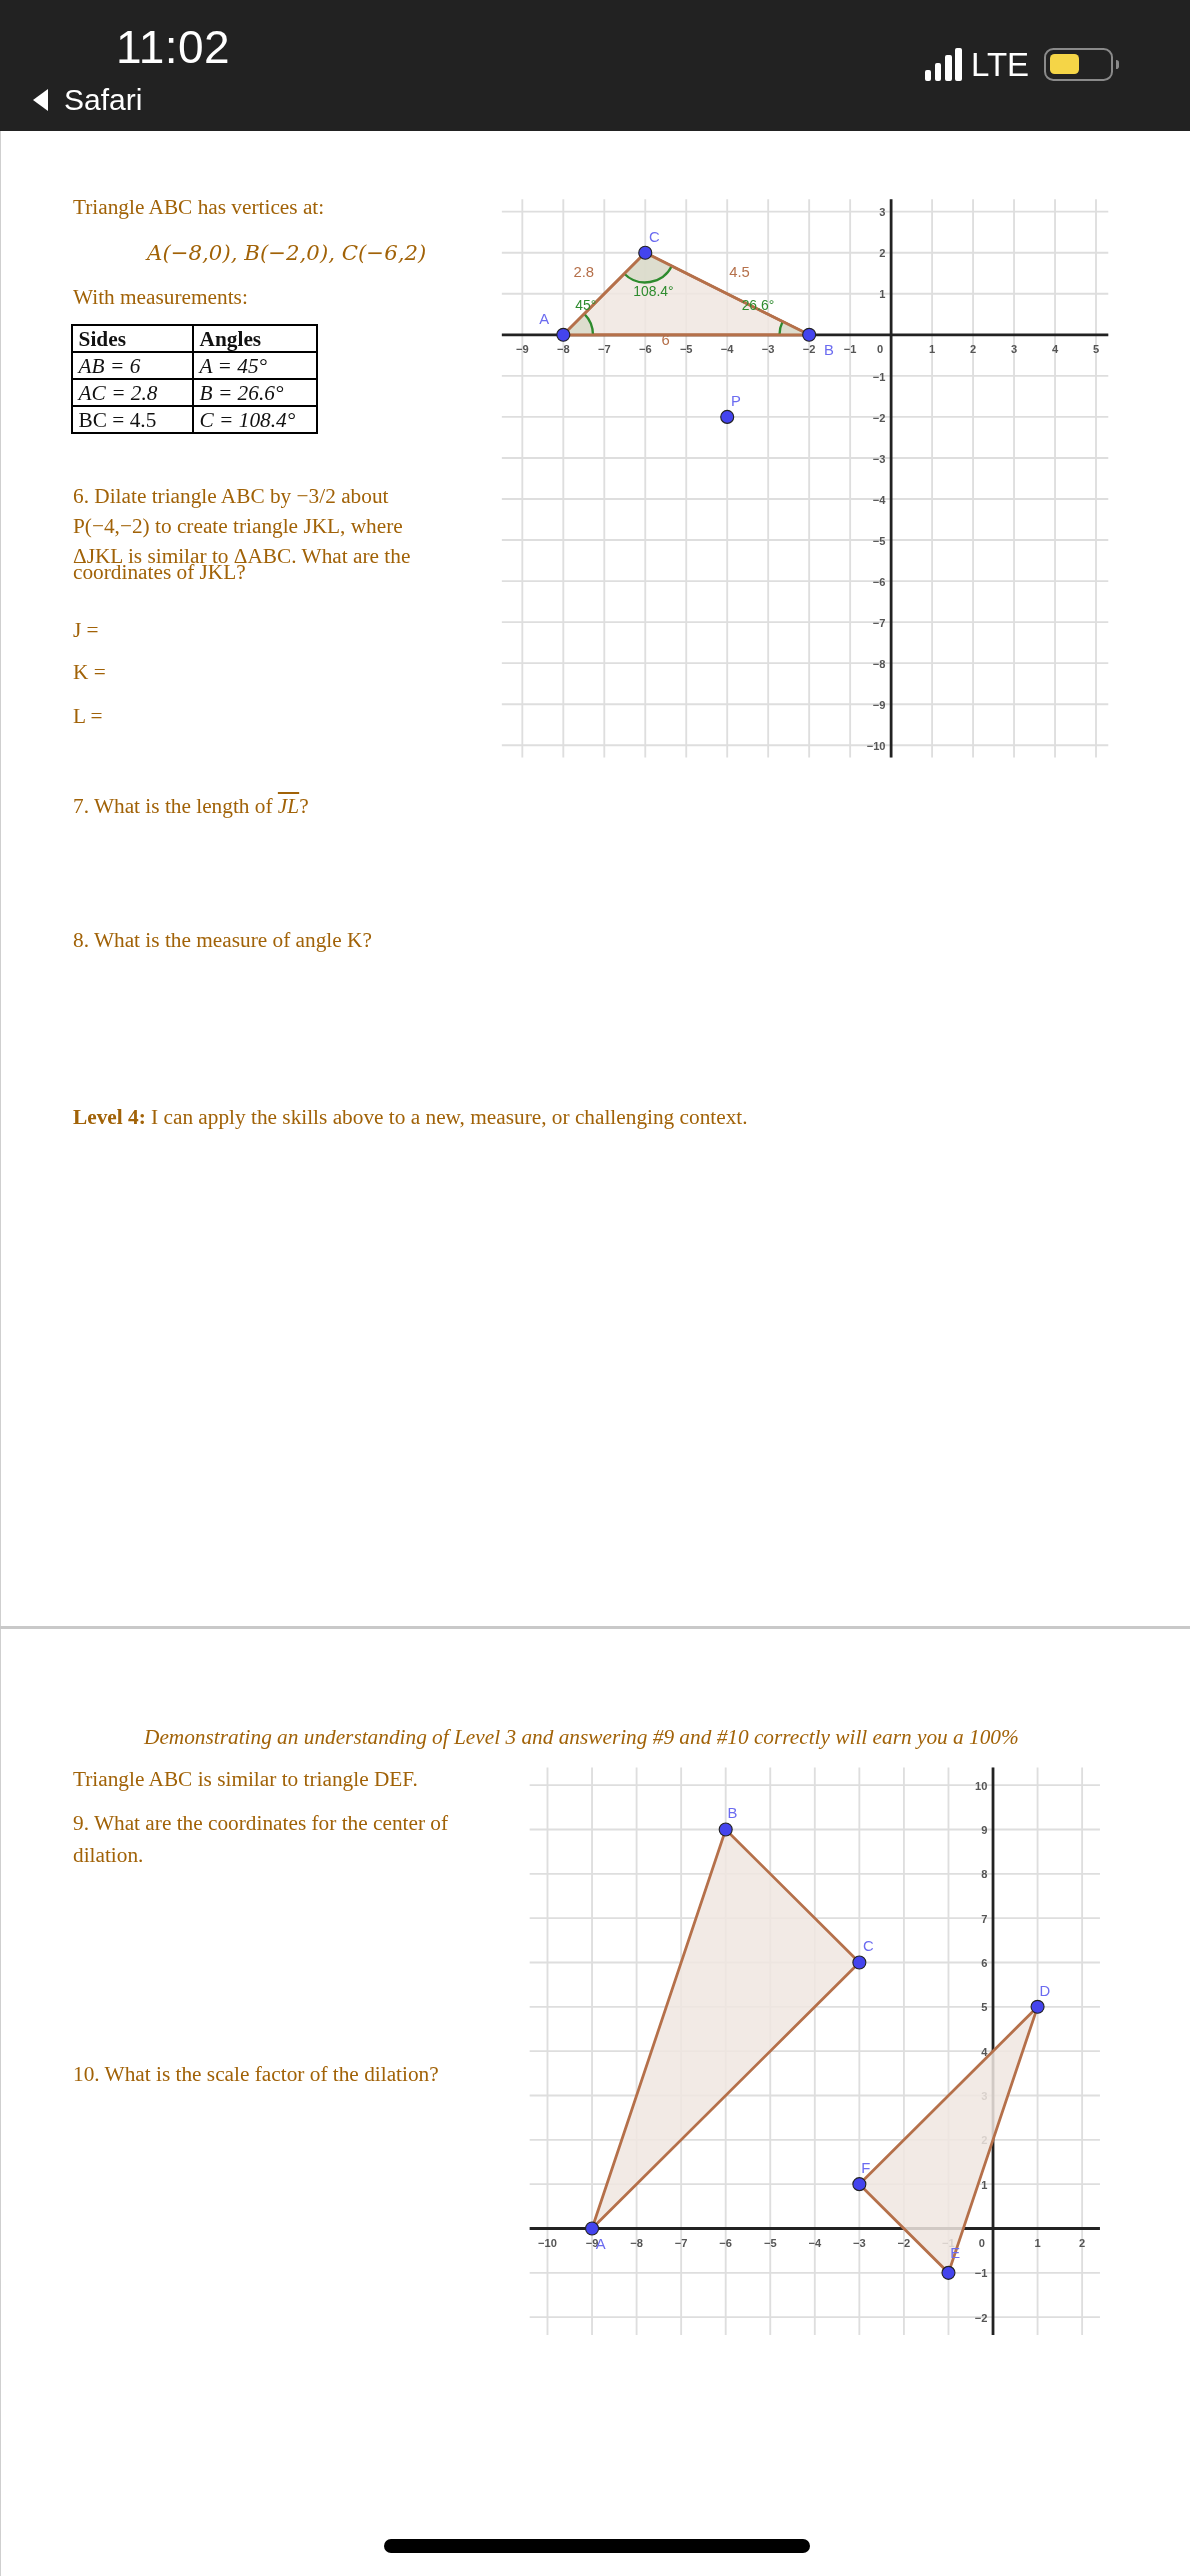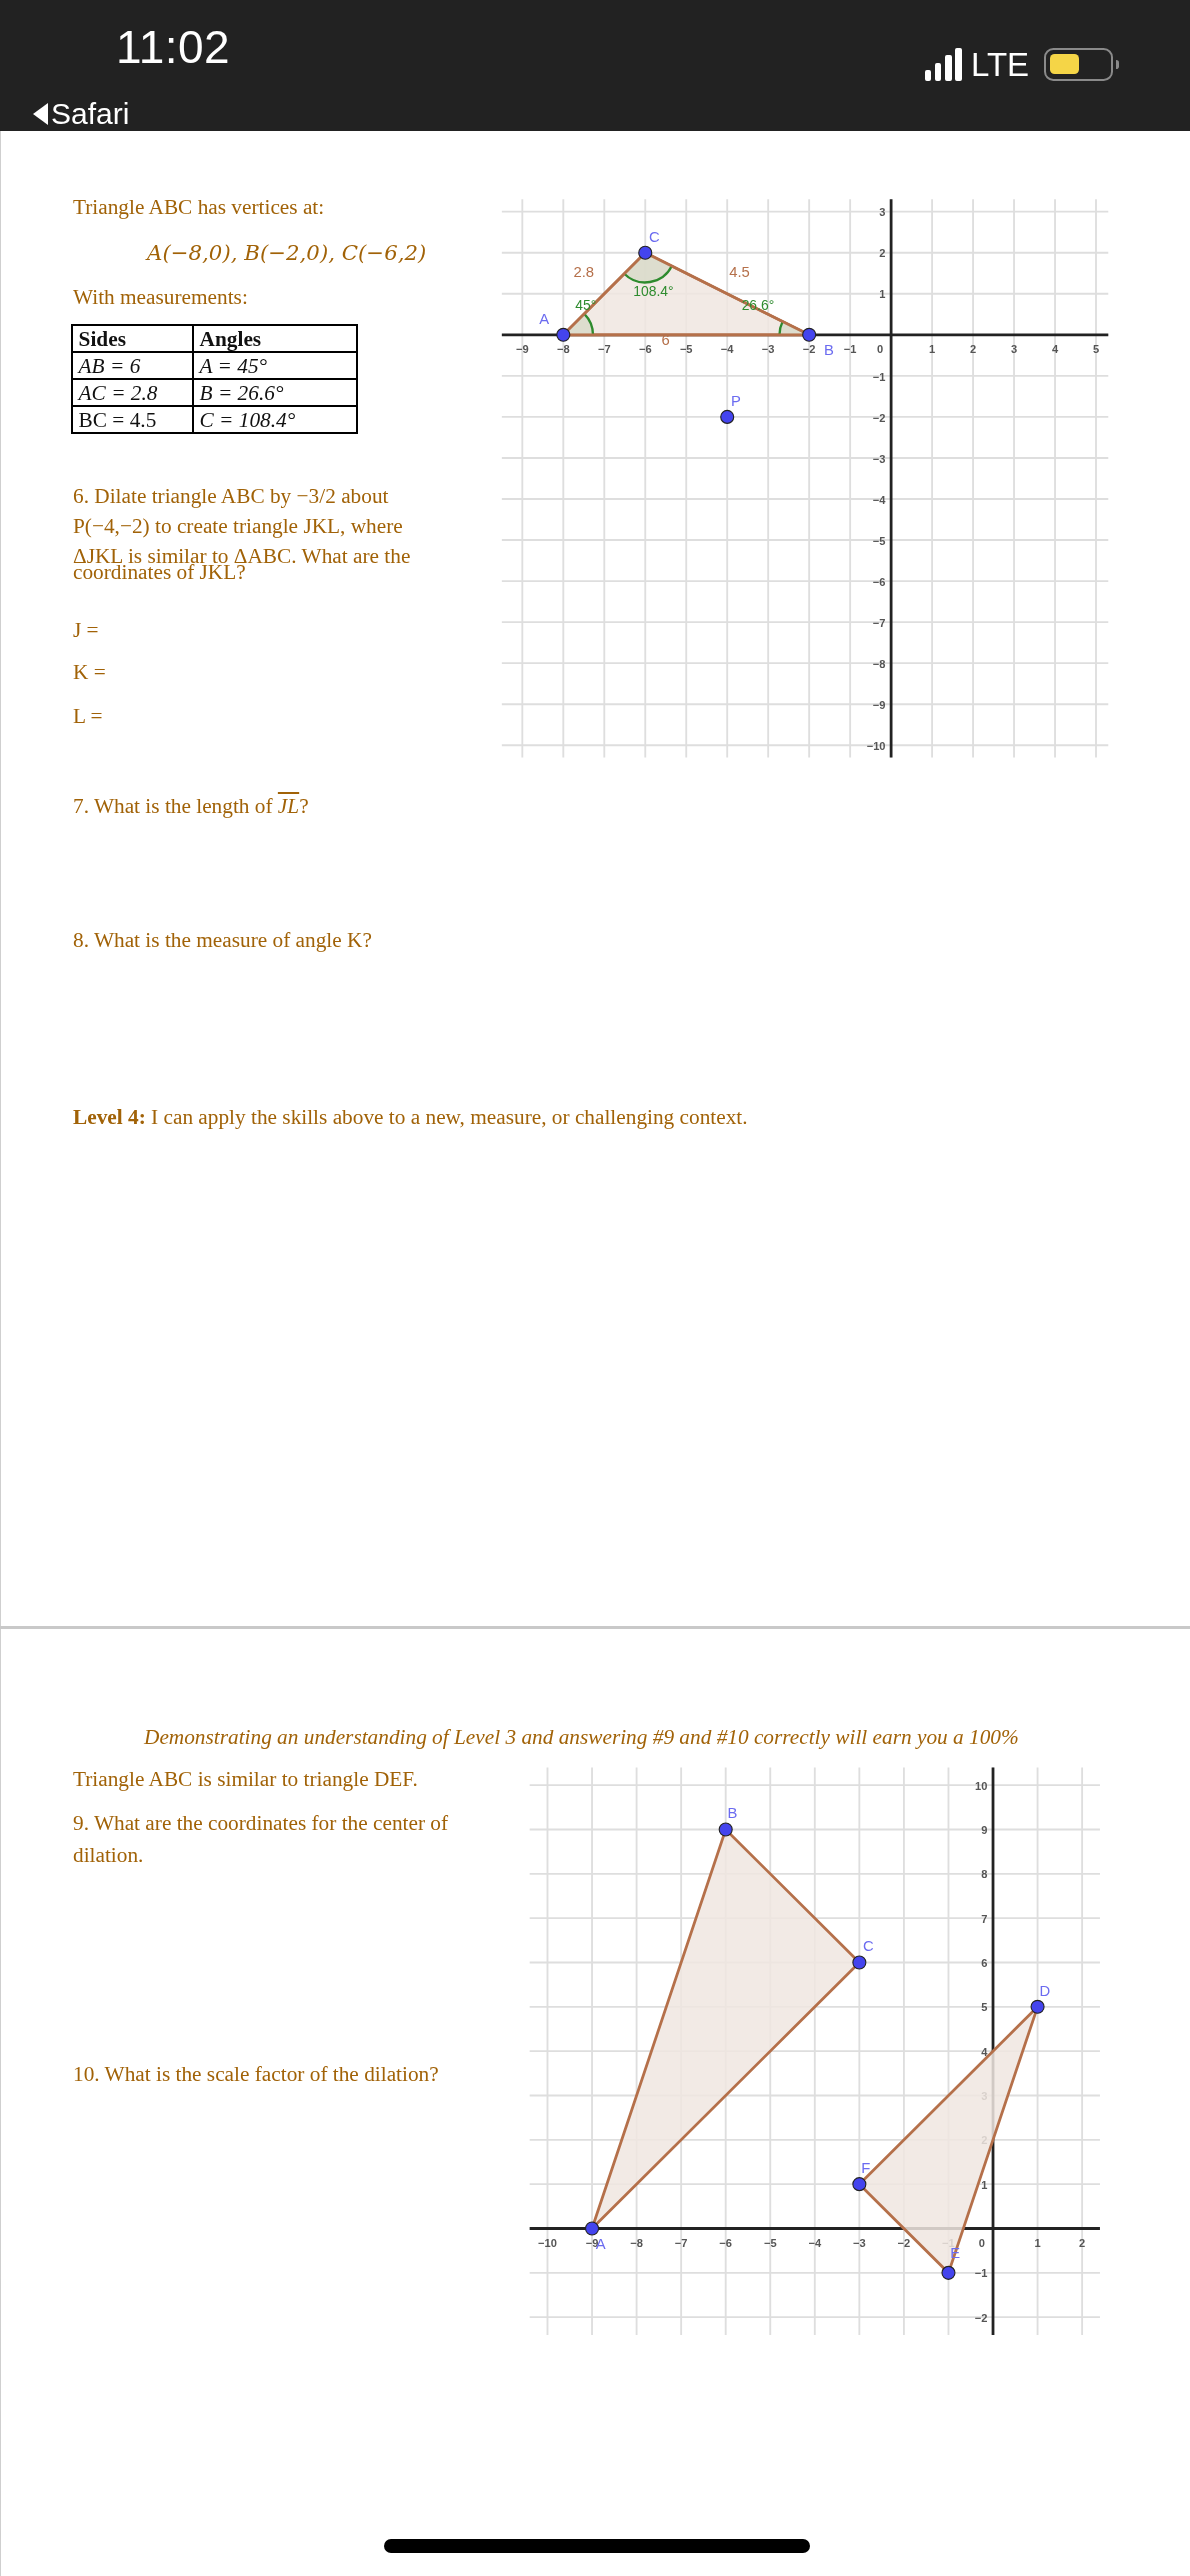--- a/index.html
+++ b/index.html
@@ -1,21 +1,21 @@
 <!DOCTYPE html>
 <html style="font-size:15px"><head>
 <meta charset="utf-8">
 <style>
   * { box-sizing: border-box; margin: 0; padding: 0; }
   html, body { width: 1191px; height: 2576px; background: #ffffff; overflow: hidden; }
   body { position: relative; font-family: "Liberation Serif", serif; color: #111; }
 
   .status-bar { position: absolute; left: 0; top: 0; width: 1191px; height: 131px; background: #222222; color: #fff; font-family: "Liberation Sans", sans-serif; }
   .time { position: absolute; left: 116px; top: 20.4px; font-size: 46px; font-weight: 400; letter-spacing: 0.5px; }
-  .back-link { position: absolute; left: 33px; top: 83px; font-size: 30px; display: flex; align-items: center; gap: 3px; cursor: pointer; margin-top: 14px; }
+  .back-link { position: absolute; left: 33px; top: 83px; font-size: 30px; display: flex; align-items: center; gap: 16px; cursor: pointer; }
   .back-tri { width: 0; height: 0; border-top: 11px solid transparent; border-bottom: 11px solid transparent; border-right: 15px solid #fff; }
   .status-right { position: absolute; right: 78px; top: 48px; display: flex; align-items: center; gap: 9.3px; }
   .signal { display: flex; align-items: flex-end; gap: 3.7px; height: 33px; }
   .signal span { display: block; width: 6.5px; background: #fff; border-radius: 1.9px; }
   .lte { font-size: 33px; line-height: 33px; }
   .battery { position: relative; width: 69px; height: 33px; border: 2.8px solid #8a8a8a; border-radius: 9.3px; margin-left: 5.6px; }
   .battery .fill { position: absolute; left: 3.7px; top: 3.7px; width: 33px; height: 20.4px; background: #f5d547; border-radius: 4.6px; }
   .battery .nub { position: absolute; right: -8.3px; top: 10.2px; width: 3.7px; height: 9.3px; background: #8a8a8a; border-radius: 0 2.8px 2.8px 0; }
 
   .page { position: absolute; left: 0; width: 1191px; background: #fff; border-left: 1.9px solid #cfcfcf; }
@@ -24,21 +24,21 @@
   .page2 { top: 1629px; height: 947px; }
 
   .txt { position: absolute; font-size: 21.3px; line-height: 31px; color: #a16207; }
   .math { font-family: "DejaVu Serif", serif; font-size: 21.3px; }
   .it { font-style: italic; }
 
   table.meas { position: absolute; left: 71px; top: 324px; border-collapse: collapse; font-size: 21.3px; }
   table.meas td, table.meas th { border: 2.8px solid #000; padding: 0 5.6px; height: 27px; line-height: 22px; text-align: left; }
   table.meas th { font-weight: bold; }
   table.meas td.c1, table.meas th.c1 { width: 121px; }
-  table.meas td.c2, table.meas th.c2 { width: 164px; }
+  table.meas td.c2, table.meas th.c2 { width: 124px; }
 
   .home-indicator { position: absolute; left: 384px; top: 2539px; width: 426px; height: 14px; background: #000; border-radius: 7.4px; }
 
   svg text { font-family: "Liberation Sans", sans-serif; }
 </style>
 </head>
 <body>
 
 <div class="status-bar">
   <div class="time">11:02</div>

